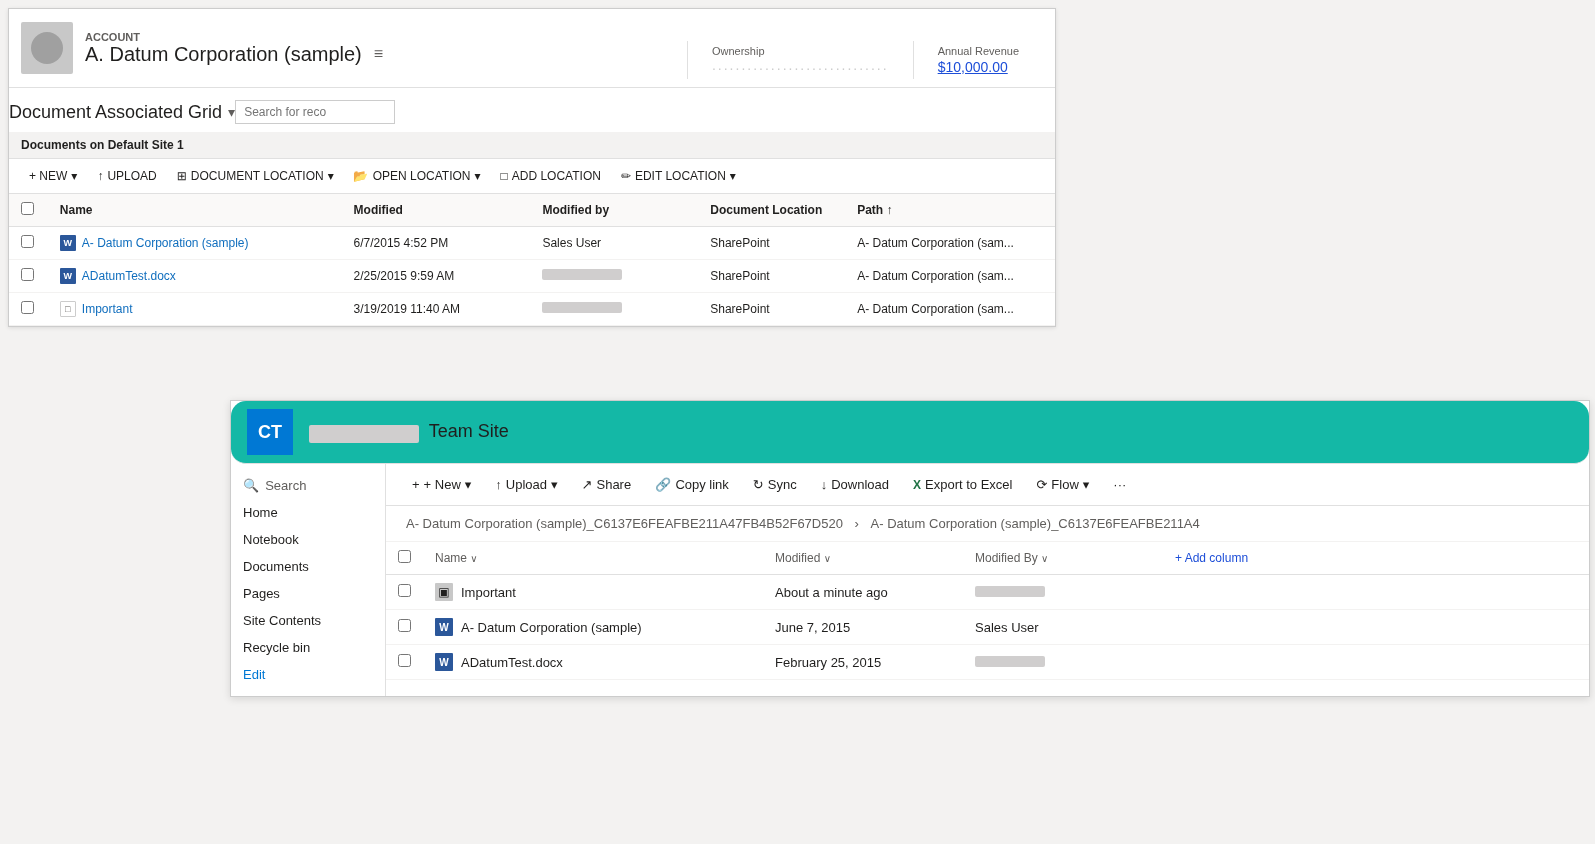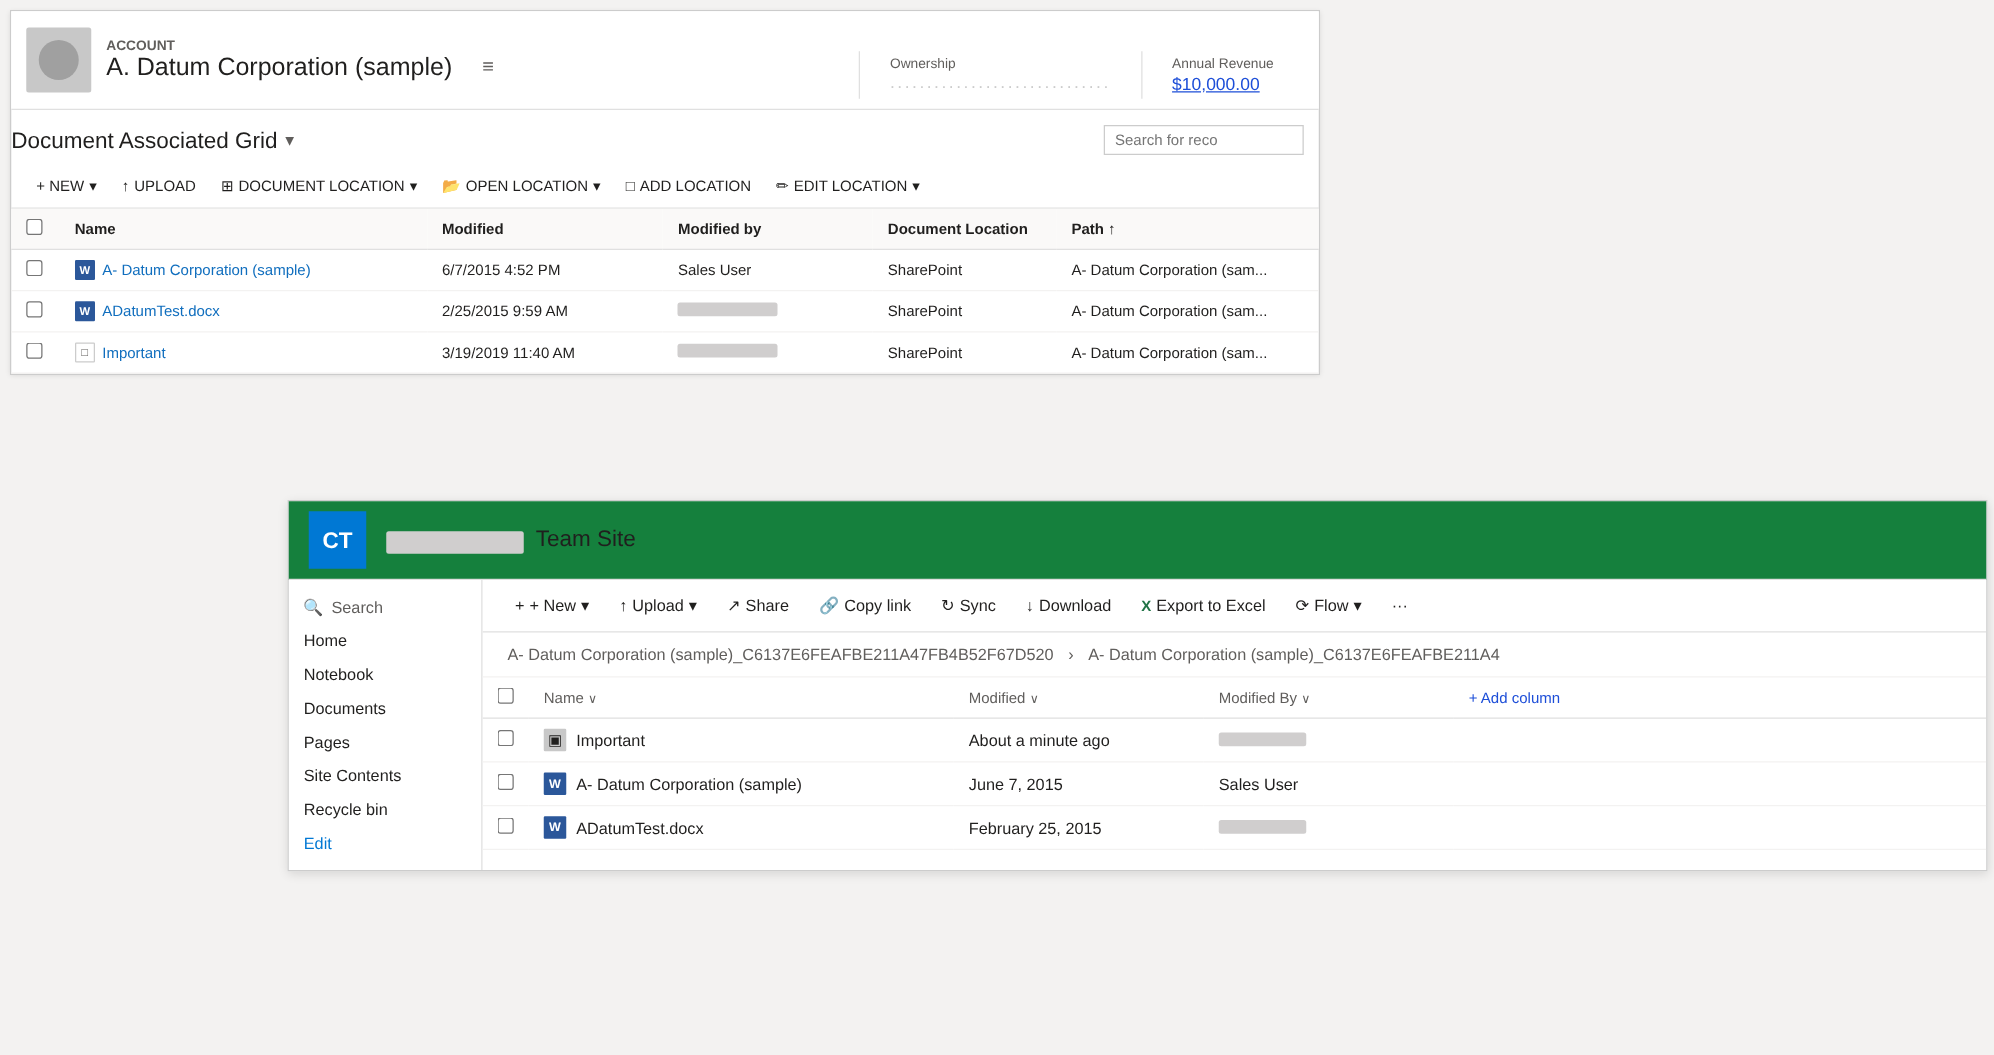--- a/index.html
+++ b/index.html
@@ -54,21 +54,21 @@
       font-size: 11px;
       color: #605e5c;
       font-weight: 600;
     }
     .account-name {
       font-size: 20px;
       font-weight: 400;
       color: #201f1e;
       display: flex;
       align-items: center;
-      gap: 24px;
+      gap: 12px;
     }
     .hamburger-icon {
       font-size: 16px;
       color: #605e5c;
       cursor: pointer;
     }
     .account-stats {
       display: flex;
       gap: 0;
     }
@@ -90,21 +90,20 @@
     .stat-dots {
       font-size: 14px;
       color: #ccc;
       letter-spacing: 2px;
     }
 
     
     .dag-header {
       display: flex;
       align-items: center;
-      justify-content: space-between;
       padding: 12px 12px 8px 0;
     }
     .dag-title {
       font-size: 18px;
       font-weight: 400;
       color: #201f1e;
       display: flex;
       align-items: center;
       gap: 6px;
     }
@@ -230,23 +229,24 @@
       width: 1360px;
       background: #fff;
       border: 1px solid #ccc;
       box-shadow: 0 2px 8px rgba(0,0,0,0.12);
     }
 
     .sp-header {
       display: flex;
       align-items: center;
       padding: 8px 16px;
-      background: #15803d;
+      background: #14b8a6;
       border-bottom: 1px solid #e0e0e0;
       gap: 16px;
+      border-radius: 15px;
     }
     .sp-logo {
       width: 46px;
       height: 46px;
       background: #0078d4;
       color: white;
       font-size: 18px;
       font-weight: 700;
       display: flex;
       align-items: center;
@@ -427,20 +427,23 @@
   </div>
 
   <div class="dag-header">
     <div class="dag-title">
       <span>Document Associated Grid</span>
       <span class="chevron">▾</span>
     </div>
     <input class="dag-search" type="text" placeholder="Search for reco" style="">
   </div>
 
+  <div class="docs-bar">
+    <span>Documents on Default Site 1</span>
+  </div>
 
   <div class="grid-toolbar">
     <button class="toolbar-btn">
       <span>+ NEW</span>
       <span>▾</span>
     </button>
     <button class="toolbar-btn">
       <span>↑</span>
       <span>UPLOAD</span>
     </button>

